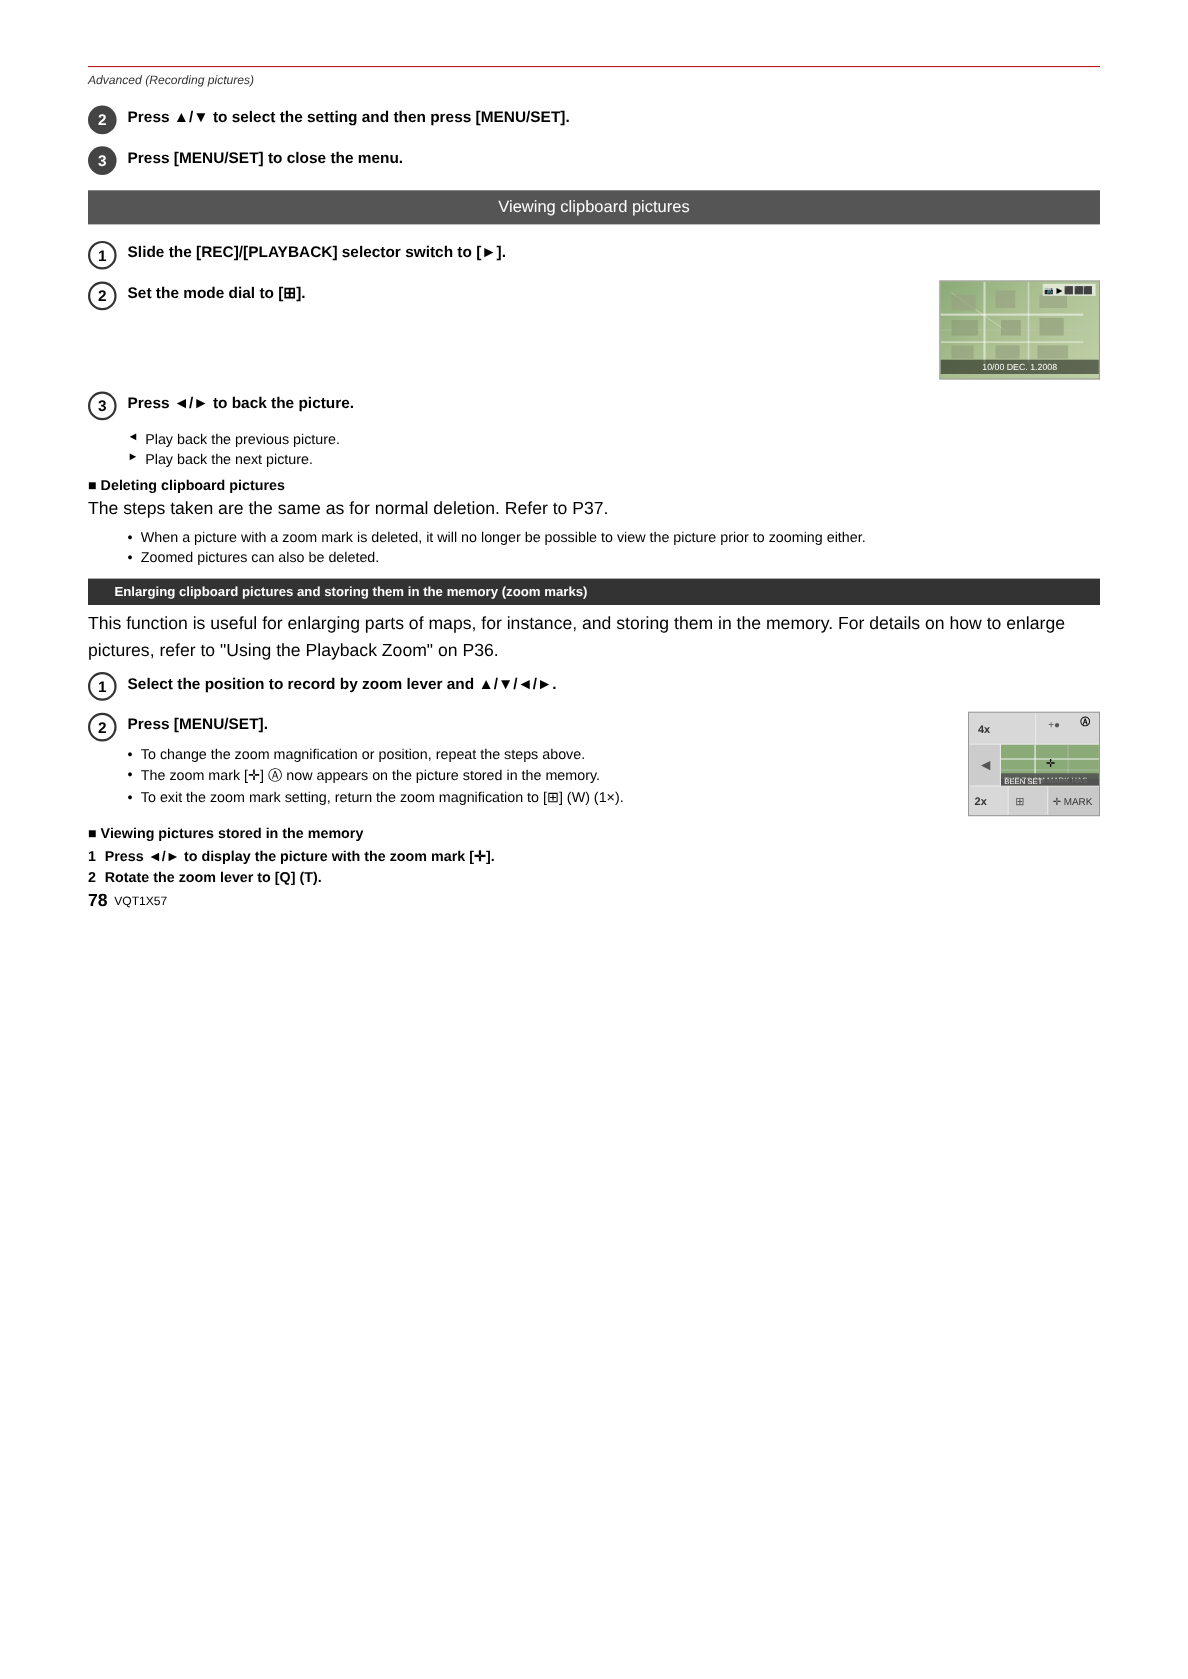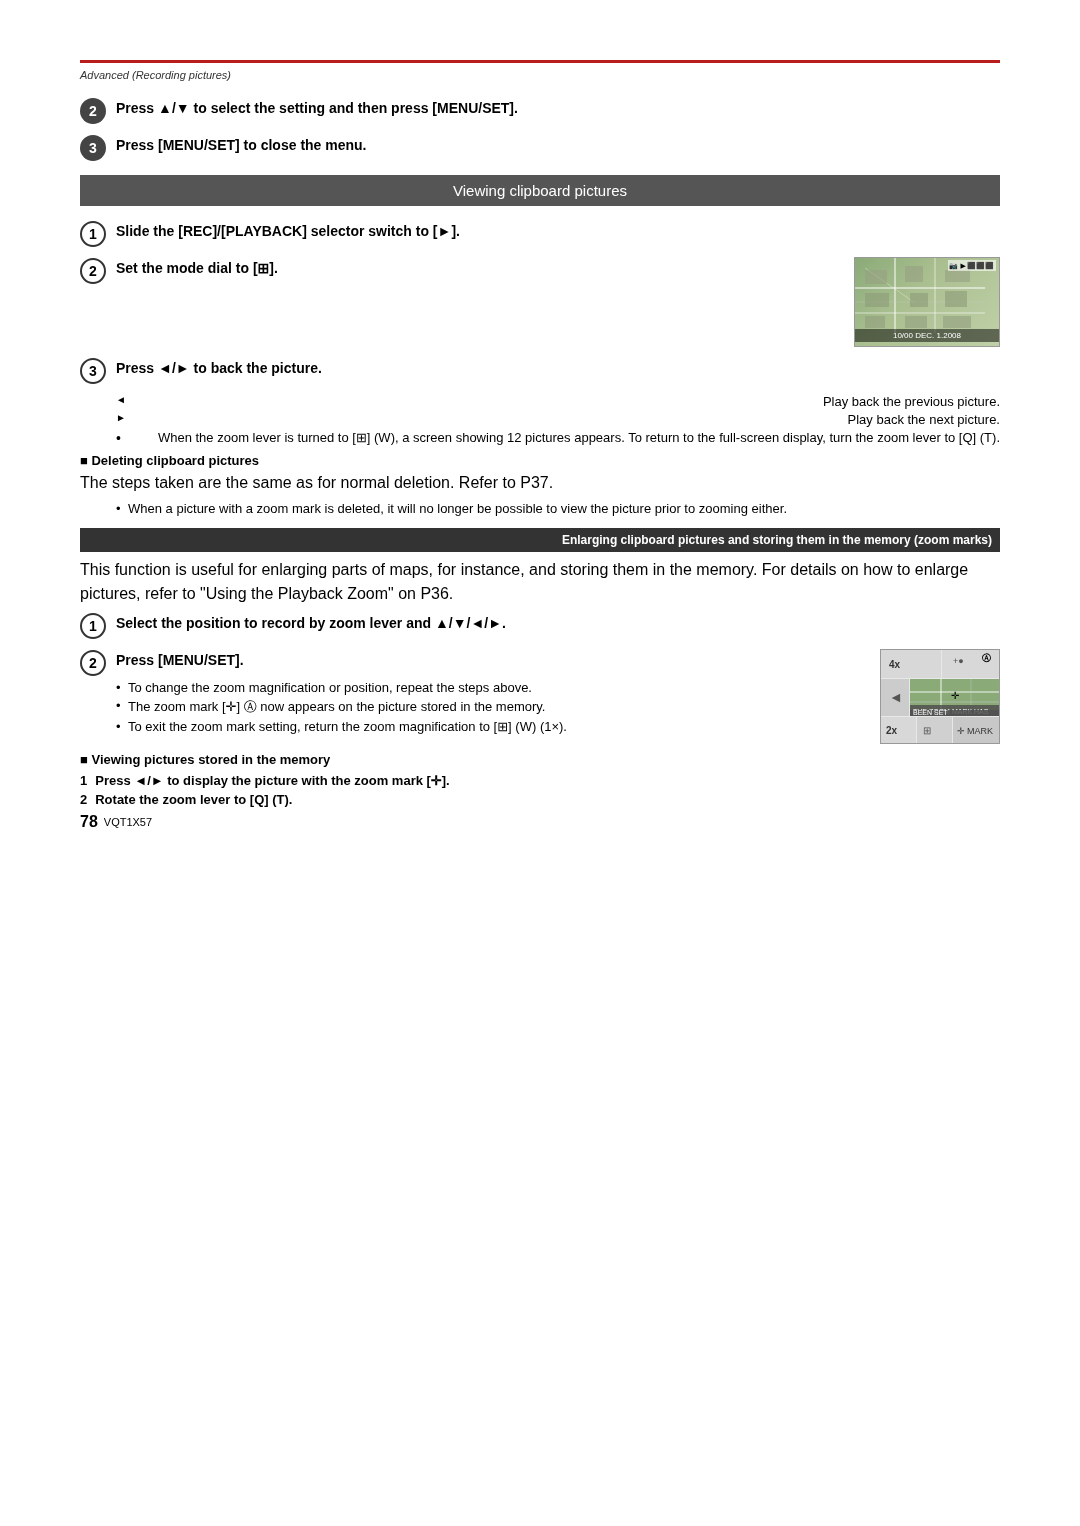--- a/index.html
+++ b/index.html
@@ -11,21 +11,21 @@
       width: 1080px;
       min-height: 1526px;
       padding: 60px 80px 60px 80px;
     }
 
     .page-subtitle {
       font-style: italic;
       font-size: 11px;
       color: #333;
       margin-bottom: 16px;
-      border-top: 3px solid #b91c1c;
+      border-top: 1px solid #b91c1c;
       padding-top: 6px;
     }
 
     .step-row {
       display: flex;
       align-items: flex-start;
       margin-bottom: 10px;
       gap: 10px;
     }
 
@@ -124,21 +124,20 @@
       list-style: none;
       margin: 4px 0 8px 0;
       padding: 0;
     }
 
     .bullet-list li {
       font-size: 13px;
       padding-left: 16px;
       margin-bottom: 3px;
       position: relative;
-      text-align: right;
     }
 
     .bullet-list li::before {
       content: '◄';
       position: absolute;
       left: 0;
       font-size: 10px;
     }
 
     .bullet-list li.arrow-right::before {
@@ -155,22 +154,22 @@
       font-size: 13px;
       display: block;
       margin: 8px 0 3px 0;
     }
 
     .black-box-header {
       background: #333;
       color: #fff;
       font-size: 12px;
       font-weight: bold;
-      text-align: right;
-      padding: 5px 8px;
+      text-align: left;
+      padding: 5px 24px;
       margin: 12px 0 6px 0;
     }
 
     .normal-para {
       font-size: 16px;
       margin-bottom: 6px;
       line-height: 1.5;
     }
 
     .indented-bullets {
@@ -312,27 +311,27 @@
 </div>
 
 <div class="step-row">
   <div class="step-badge badge-light">3</div>
   <div class="step-text">Press ◄/► to back the picture.</div>
 </div>
 
 <ul class="bullet-list" style="margin-left:36px;">
   <li>Play back the previous picture.</li>
   <li class="arrow-right">Play back the next picture.</li>
-  <li class="dot">When the zoom lever is turned to [⊞] (W), a screen showing 12 pictures appears. To return to the full-screen display, turn the zoom lever to [Q] (T).</li>
 </ul>
 
 <span class="bold-label">■ Deleting clipboard pictures</span>
 <p class="normal-para">The steps taken are the same as for normal deletion. Refer to P37.</p>
 <ul class="indented-bullets">
   <li>When a picture with a zoom mark is deleted, it will no longer be possible to view the picture prior to zooming either.</li>
+  <li>Zoomed pictures can also be deleted.</li>
 </ul>
 
 <div class="black-box-header">Enlarging clipboard pictures and storing them in the memory (zoom marks)</div>
 
 <p class="normal-para">This function is useful for enlarging parts of maps, for instance, and storing them in the memory. For details on how to enlarge pictures, refer to "Using the Playback Zoom" on P36.</p>
 
 <div class="step-row">
   <div class="step-badge badge-light">1</div>
   <div class="step-text">Select the position to record by zoom lever and ▲/▼/◄/►.</div>
 </div>

